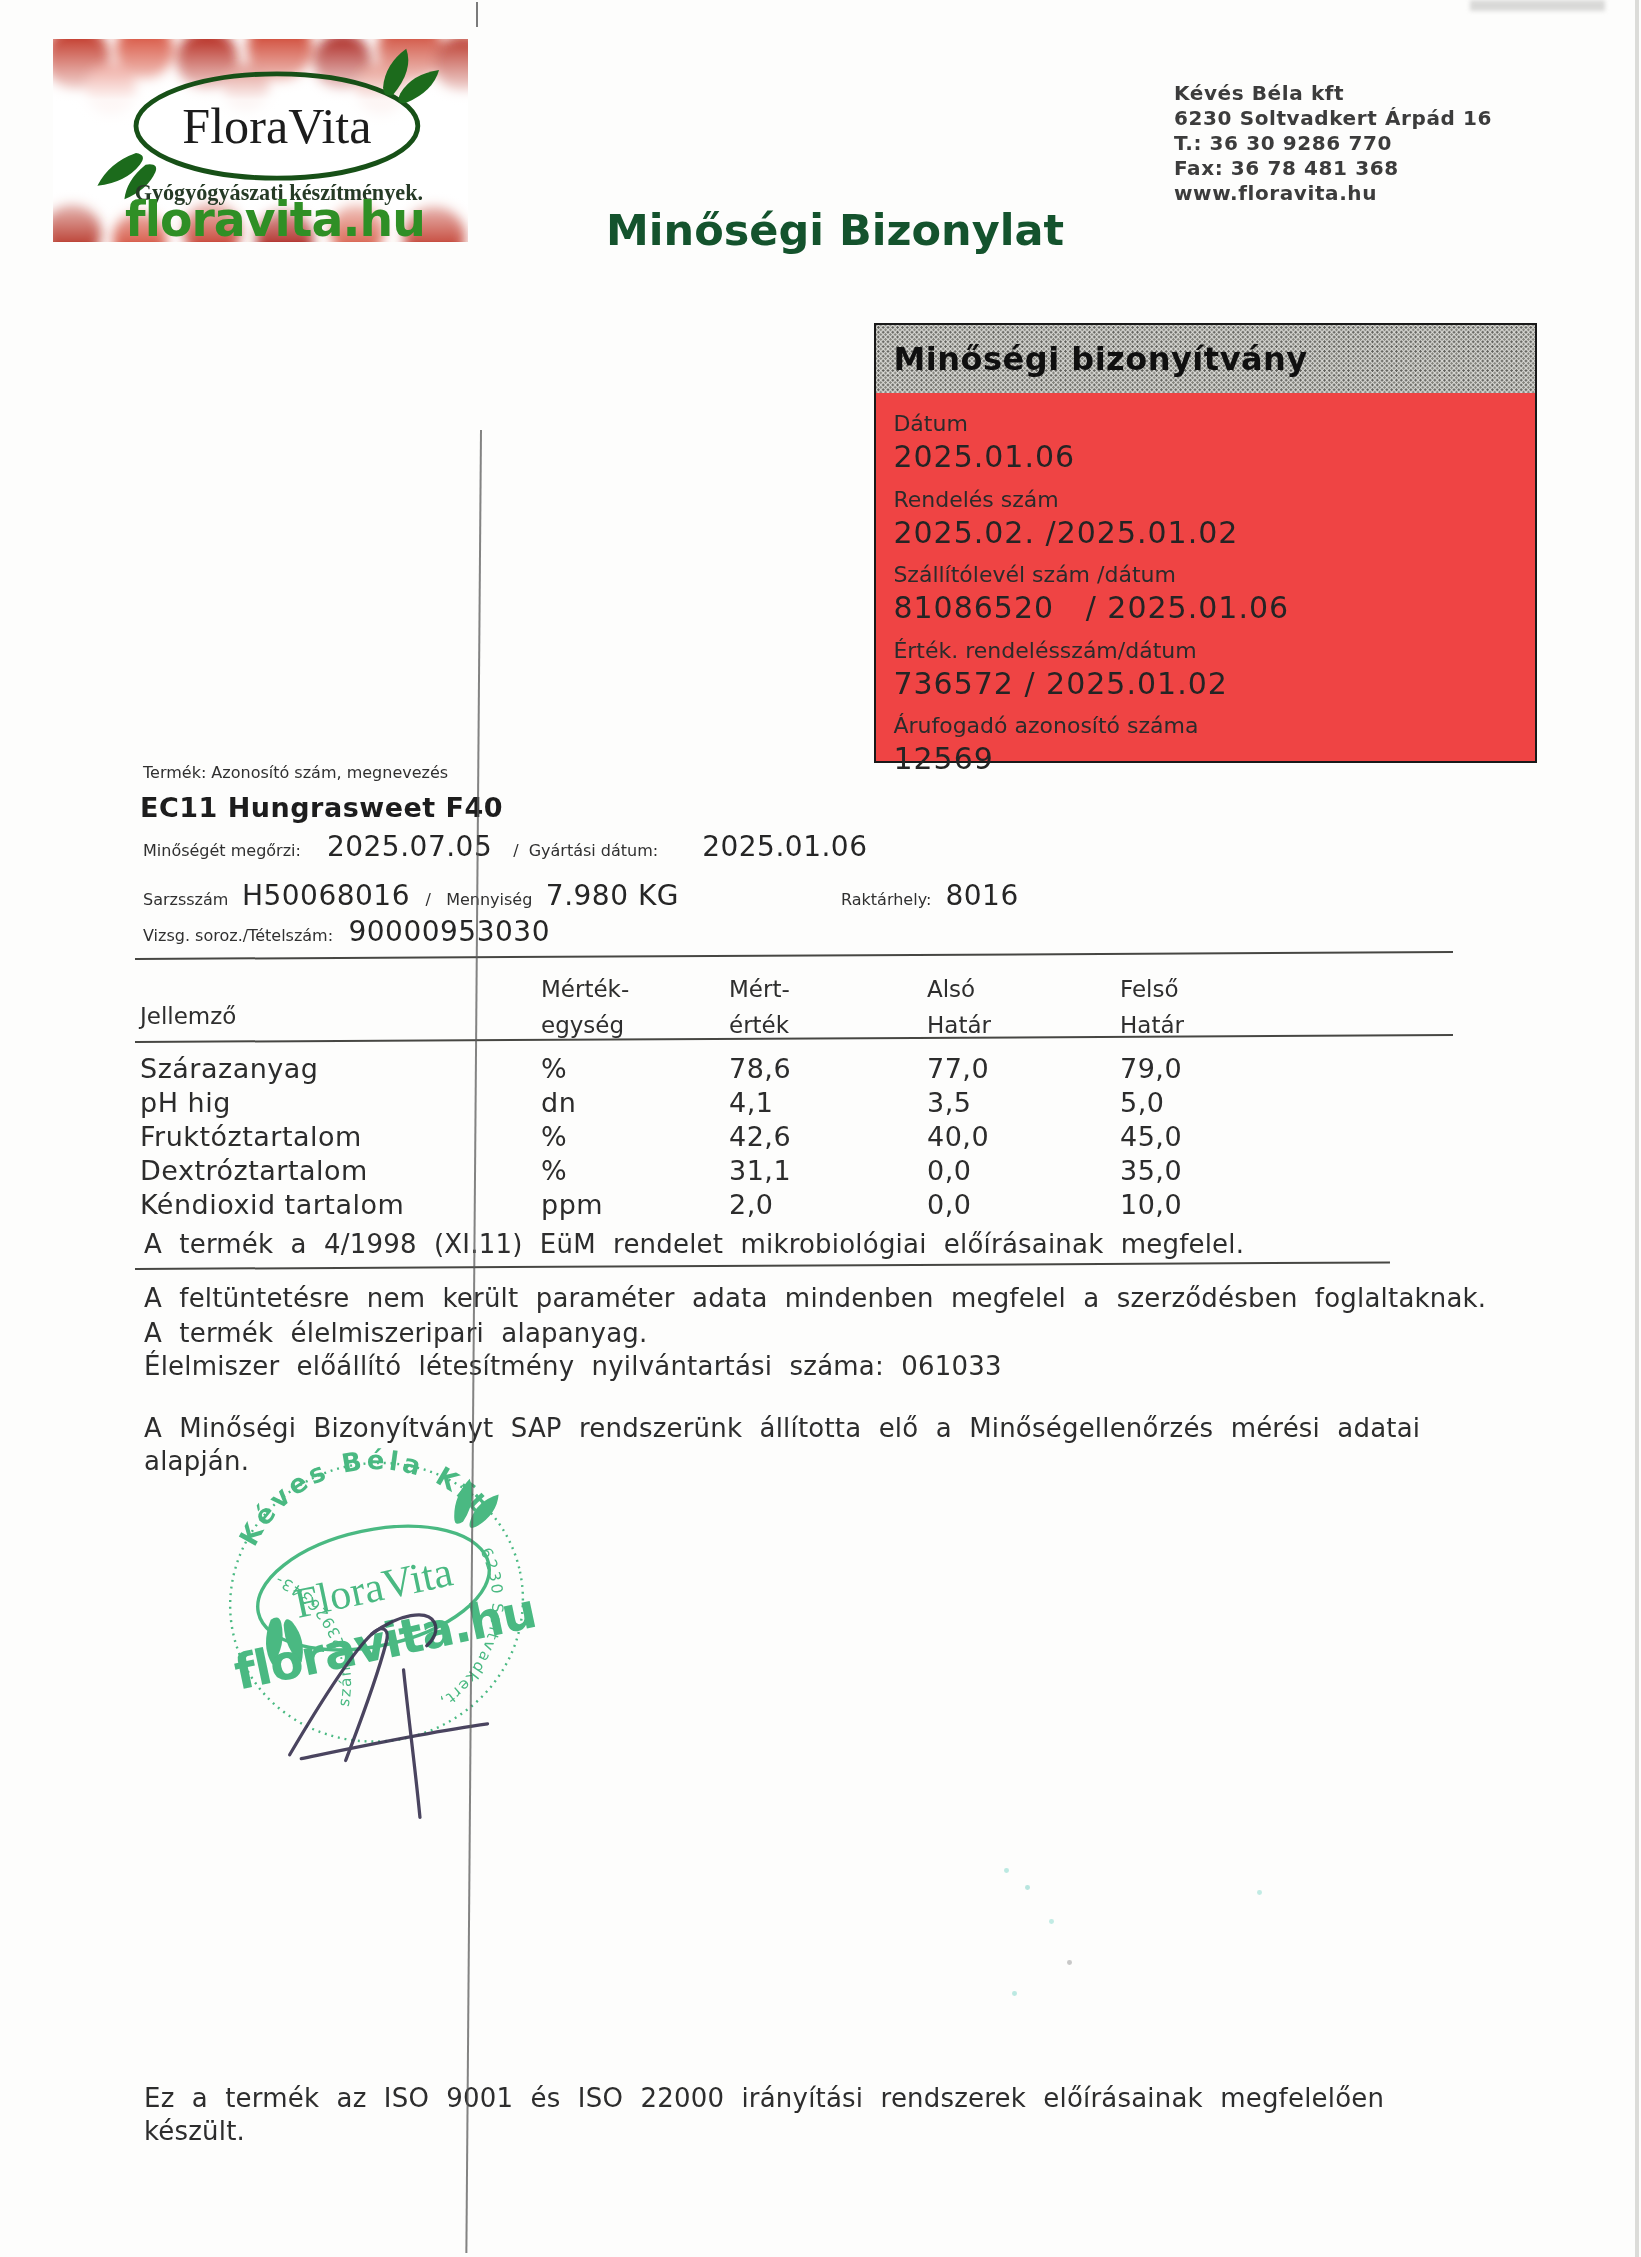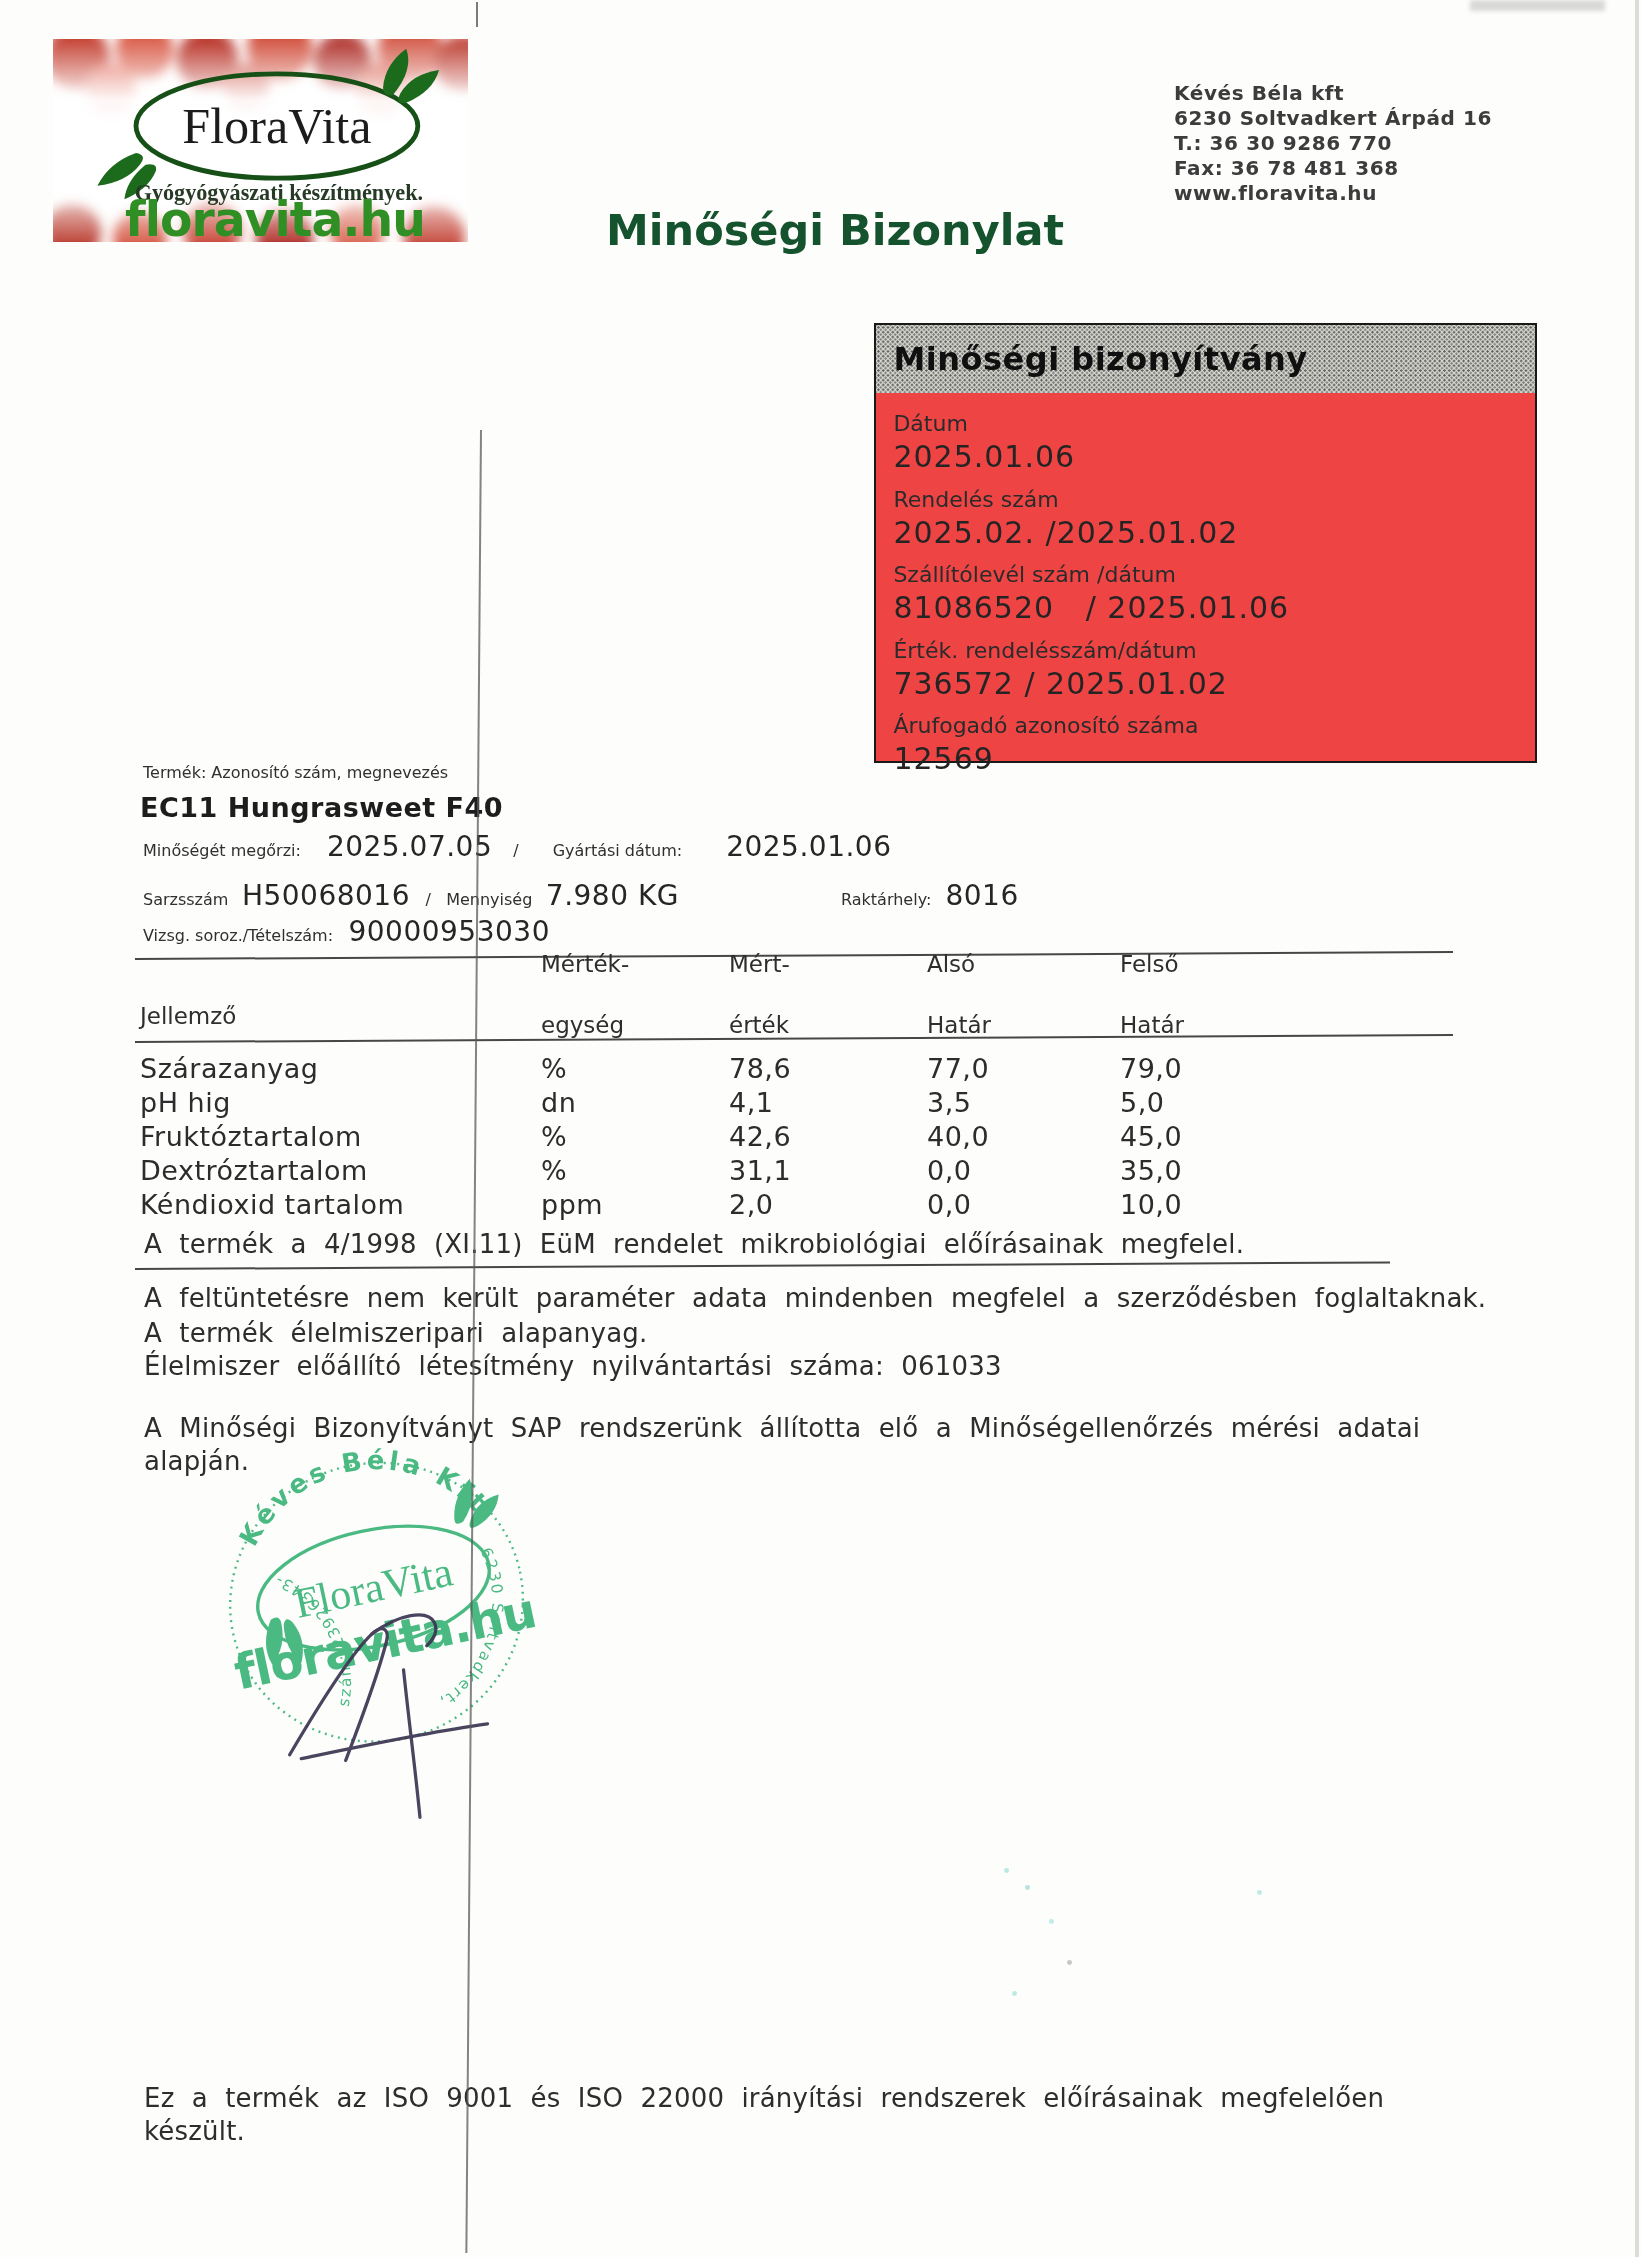--- a/index.html
+++ b/index.html
@@ -32,21 +32,21 @@
   .small-label{font-size:16px;color:#303030;text-align:center;}
   .big-value{font-size:28px;color:#262626;letter-spacing:0.5px;}
   .prod-name{font-size:27px;font-weight:bold;color:#1d1d1d;letter-spacing:0.5px;}
   .inline-row{display:flex;align-items:baseline;}
 
   
   .rule{height:0;border-top:2.9px solid #474743;transform:rotate(-0.3deg);transform-origin:left;}
 
   
   .grid{display:grid;grid-template-columns:401px 188px 198px 193px 1fr;}
-  .t-head .th{display:flex;flex-direction:column;justify-content:flex-end;height:79px;gap:25px;}
+  .t-head .th{display:flex;flex-direction:column;justify-content:flex-end;height:79px;}
   .t-head span{font-size:23px;line-height:36px;color:#2e2e2e;}
   .t-head .c1 span{margin-bottom:8.7px;}
   .t-row span{font-size:27px;line-height:34px;color:#2c2c2c;letter-spacing:0.5px;}
 
   .para{font-size:26px;color:#2d2d2d;word-spacing:.34em;letter-spacing:0.2px;line-height:33px;margin:4px;}
 
   
   .footer-line{left:140px;top:2078px;width:1352px;}
 
   
@@ -134,21 +134,21 @@
     </div>
   </div>
 
   <div class="abs small-label" style="left:143px;top:763px">Termék: Azonosító szám, megnevezés</div>
   <div class="abs prod-name" style="left:140px;top:792px">EC11 Hungrasweet F40</div>
 
   <div class="abs inline-row" style="left:143px;top:830px">
     <span class="small-label">Minőségét megőrzi:</span>
     <span class="big-value" style="margin-left:26px">2025.07.05</span>
     <span class="small-label" style="margin-left:21px">/</span>
-    <span class="small-label" style="margin-left:34px">Gyártási dátum:</span>
+    <span class="small-label" style="margin-left:10px">Gyártási dátum:</span>
     <span class="big-value" style="margin-left:44px">2025.01.06</span>
   </div>
 
   <div class="abs inline-row" style="left:143px;top:879px;width:1159px;position:absolute">
     <span class="small-label">Sarzsszám</span>
     <span class="big-value" style="margin-left:13.5px">H50068016</span>
     <span class="small-label" style="margin-left:15.4px">/</span>
     <span class="small-label" style="margin-left:15.4px">Mennyiség</span>
     <span class="big-value" style="margin-left:13.5px">7.980 KG</span>
     <span class="abs" style="left:698px;top:0">

